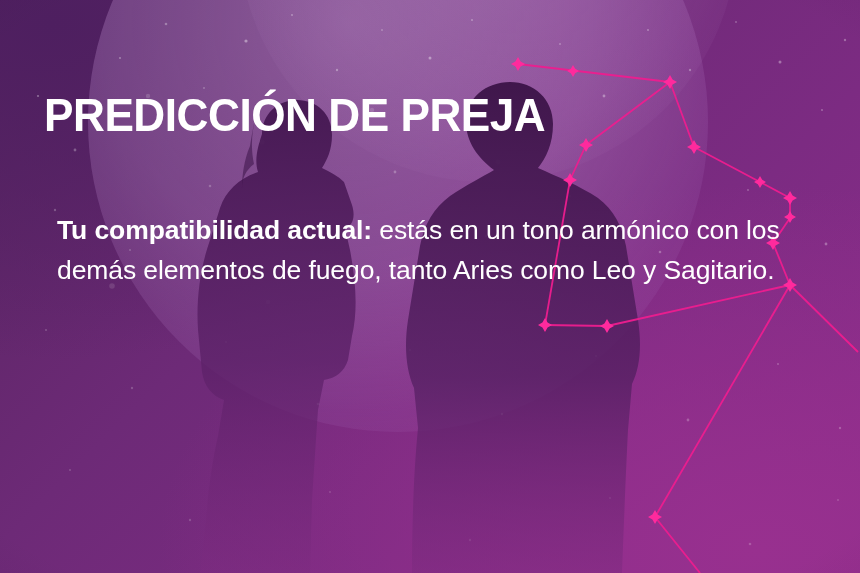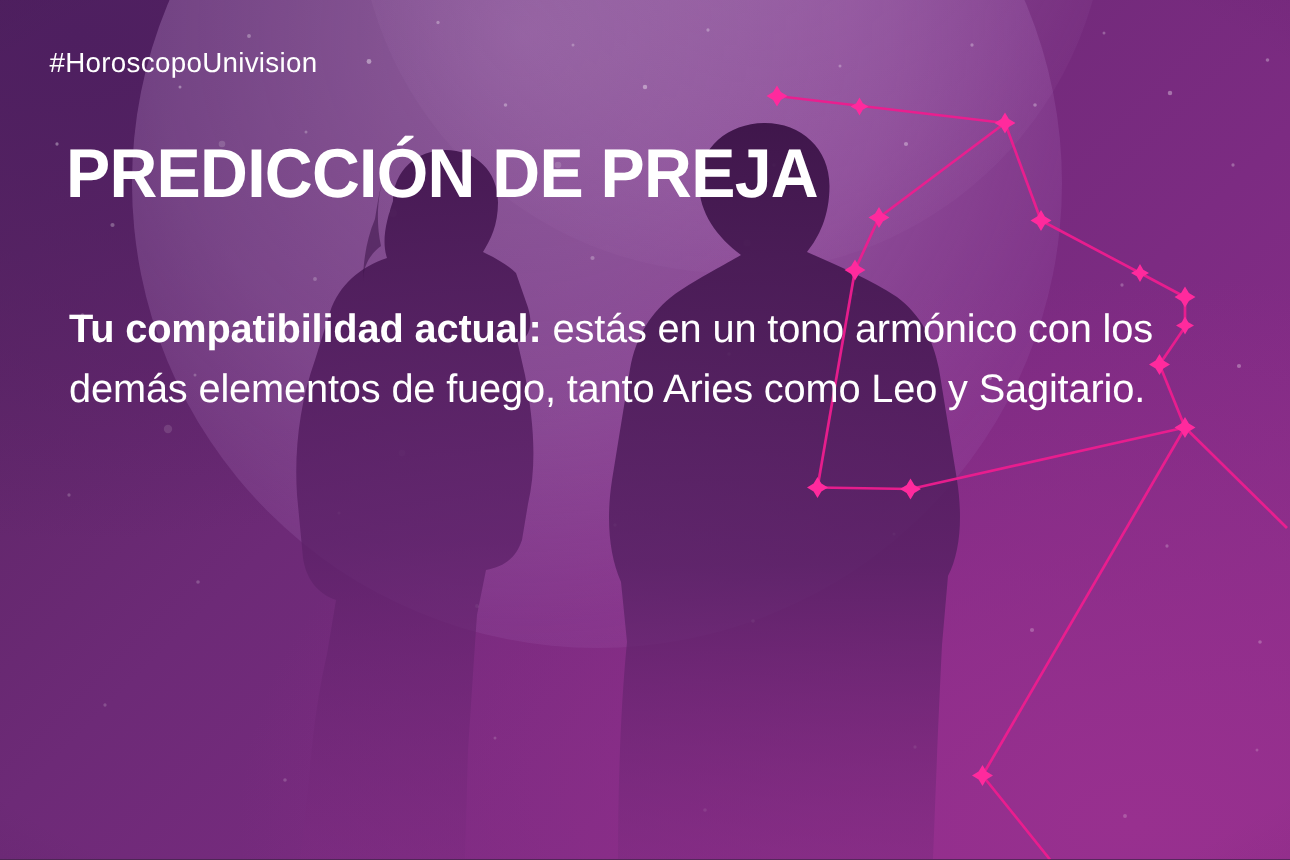--- a/index.html
+++ b/index.html
@@ -96,21 +96,21 @@
     left: 45px;
     top: 198px;
     width: 790px;
   }
   .para {
     color: #ffffff;
     font-size: 26.5px;
     line-height: 40px;
     font-weight: 400;
     letter-spacing: -0.1px;
-    margin: 1px;
+    margin: 12px;
   }
   .para + .para { margin-top: 40px; }
   .para .lead {
     font-weight: 700;
   }
 </style>
 </head>
 <body>
 
 <div id="card">
@@ -257,21 +257,20 @@
       <path d="M586,138 L588.6,142.4 L593,145 L588.6,147.6 L586,152 L583.4,147.6 L579,145 L583.4,142.4 Z"></path>
       <path d="M570,173 L572.6,177.4 L577,180 L572.6,182.6 L570,187 L567.4,182.6 L563,180 L567.4,177.4 Z"></path>
       <path d="M545,318 L547.6,322.4 L552,325 L547.6,327.6 L545,332 L542.4,327.6 L538,325 L542.4,322.4 Z"></path>
       <path d="M607,319 L609.6,323.4 L614,326 L609.6,328.6 L607,333 L604.4,328.6 L600,326 L604.4,323.4 Z"></path>
       <path d="M655,510 L657.6,514.4 L662,517 L657.6,519.6 L655,524 L652.4,519.6 L648,517 L652.4,514.4 Z"></path>
     </g>
   </svg>
 
   <div class="vignette"></div>
 
-  <div class="hashtag">#HoroscopoUnivision</div>
 
   <div class="headline">PREDICCIÓN DE PREJA</div>
 
   <div class="body-block">
     <p class="para"><span class="lead">Tu compatibilidad actual:</span><span> estás en un tono armónico con los demás elementos de fuego, tanto Aries como Leo y Sagitario.</span></p>
   </div>
 
 </div>
 
 </body></html>

